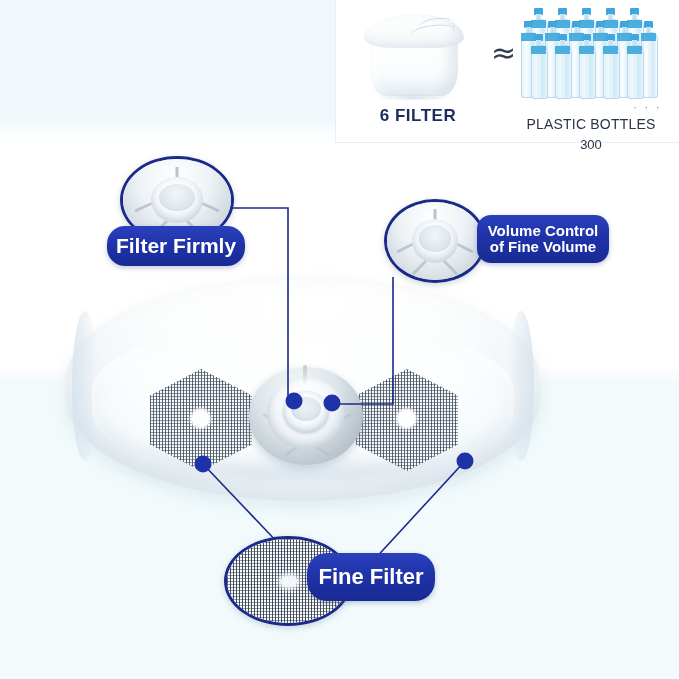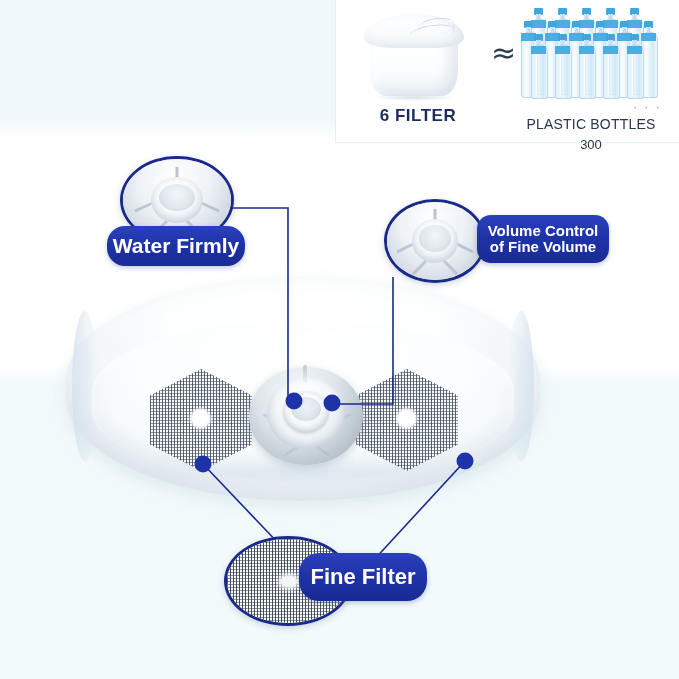--- a/index.html
+++ b/index.html
@@ -383,21 +383,21 @@
     border-radius: 18px;
   }
   .pill-precise {
     left: 477px; top: 215px;
     width: 120px; height: 48px;
     font-size: 15px;
     border-radius: 14px;
     padding: 0 6px;
   }
   .pill-fine {
-    left: 299px; top: 553px;
+    left: 307px; top: 553px;
     width: 128px; height: 48px;
     font-size: 22px;
     border-radius: 20px;
   }
 </style>
 </head>
 <body>
 
 <div id="infographic">
 
@@ -573,21 +573,21 @@
     <svg class="oval-spokes" viewBox="0 0 108 82" preserveAspectRatio="none">
       <path d="M54 8 L54 24" stroke="rgba(158,172,186,0.7)" stroke-width="3" fill="none"></path>
       <path d="M12 52 L34 42" stroke="rgba(158,172,186,0.6)" stroke-width="3" fill="none"></path>
       <path d="M96 52 L74 42" stroke="rgba(158,172,186,0.6)" stroke-width="3" fill="none"></path>
       <path d="M30 76 L44 62" stroke="rgba(158,172,186,0.55)" stroke-width="3" fill="none"></path>
       <path d="M78 76 L64 62" stroke="rgba(158,172,186,0.55)" stroke-width="3" fill="none"></path>
     </svg>
     <div class="oval-hub"></div>
     <div class="oval-hub-in"></div>
   </div>
-  <div class="pill pill-click">Water Firmly</div>
+  <div class="pill pill-click">Filter Firmly</div>
 
   <div class="callout-oval" style="left:384px; top:199px; width:96px; height:78px;">
     <div class="oval-valve-bg"></div>
     <svg class="oval-spokes" viewBox="0 0 96 78" preserveAspectRatio="none">
       <path d="M48 7 L48 22" stroke="rgba(158,172,186,0.7)" stroke-width="3" fill="none"></path>
       <path d="M10 50 L30 40" stroke="rgba(158,172,186,0.6)" stroke-width="3" fill="none"></path>
       <path d="M86 50 L66 40" stroke="rgba(158,172,186,0.6)" stroke-width="3" fill="none"></path>
       <path d="M26 72 L39 59" stroke="rgba(158,172,186,0.55)" stroke-width="3" fill="none"></path>
       <path d="M70 72 L57 59" stroke="rgba(158,172,186,0.55)" stroke-width="3" fill="none"></path>
     </svg>

